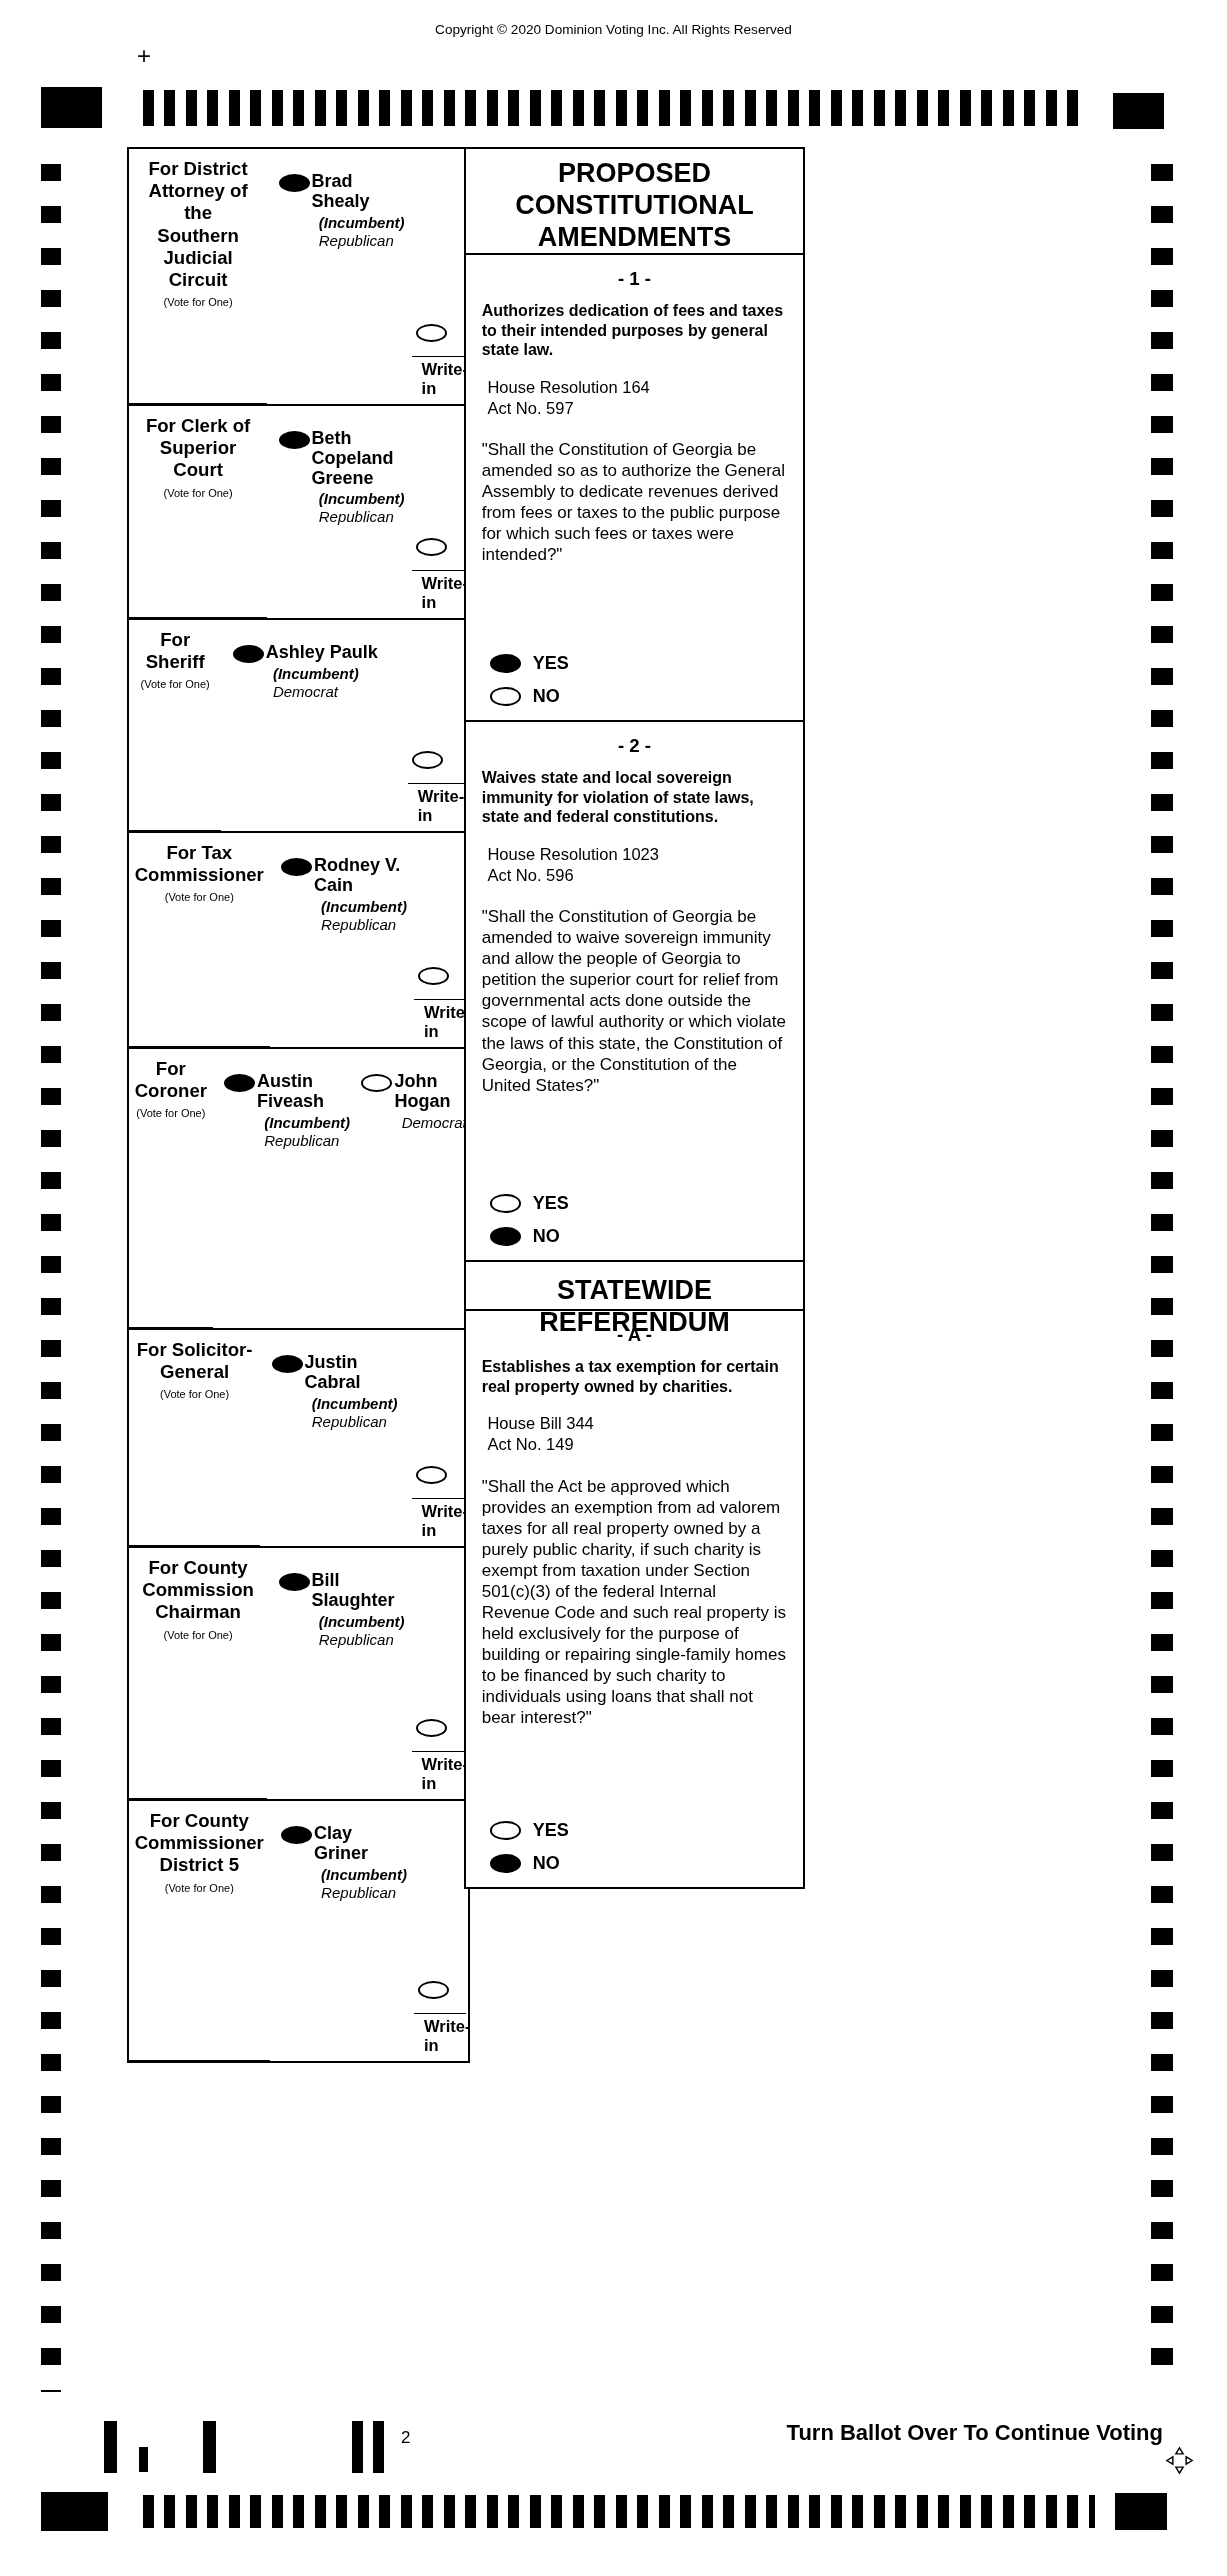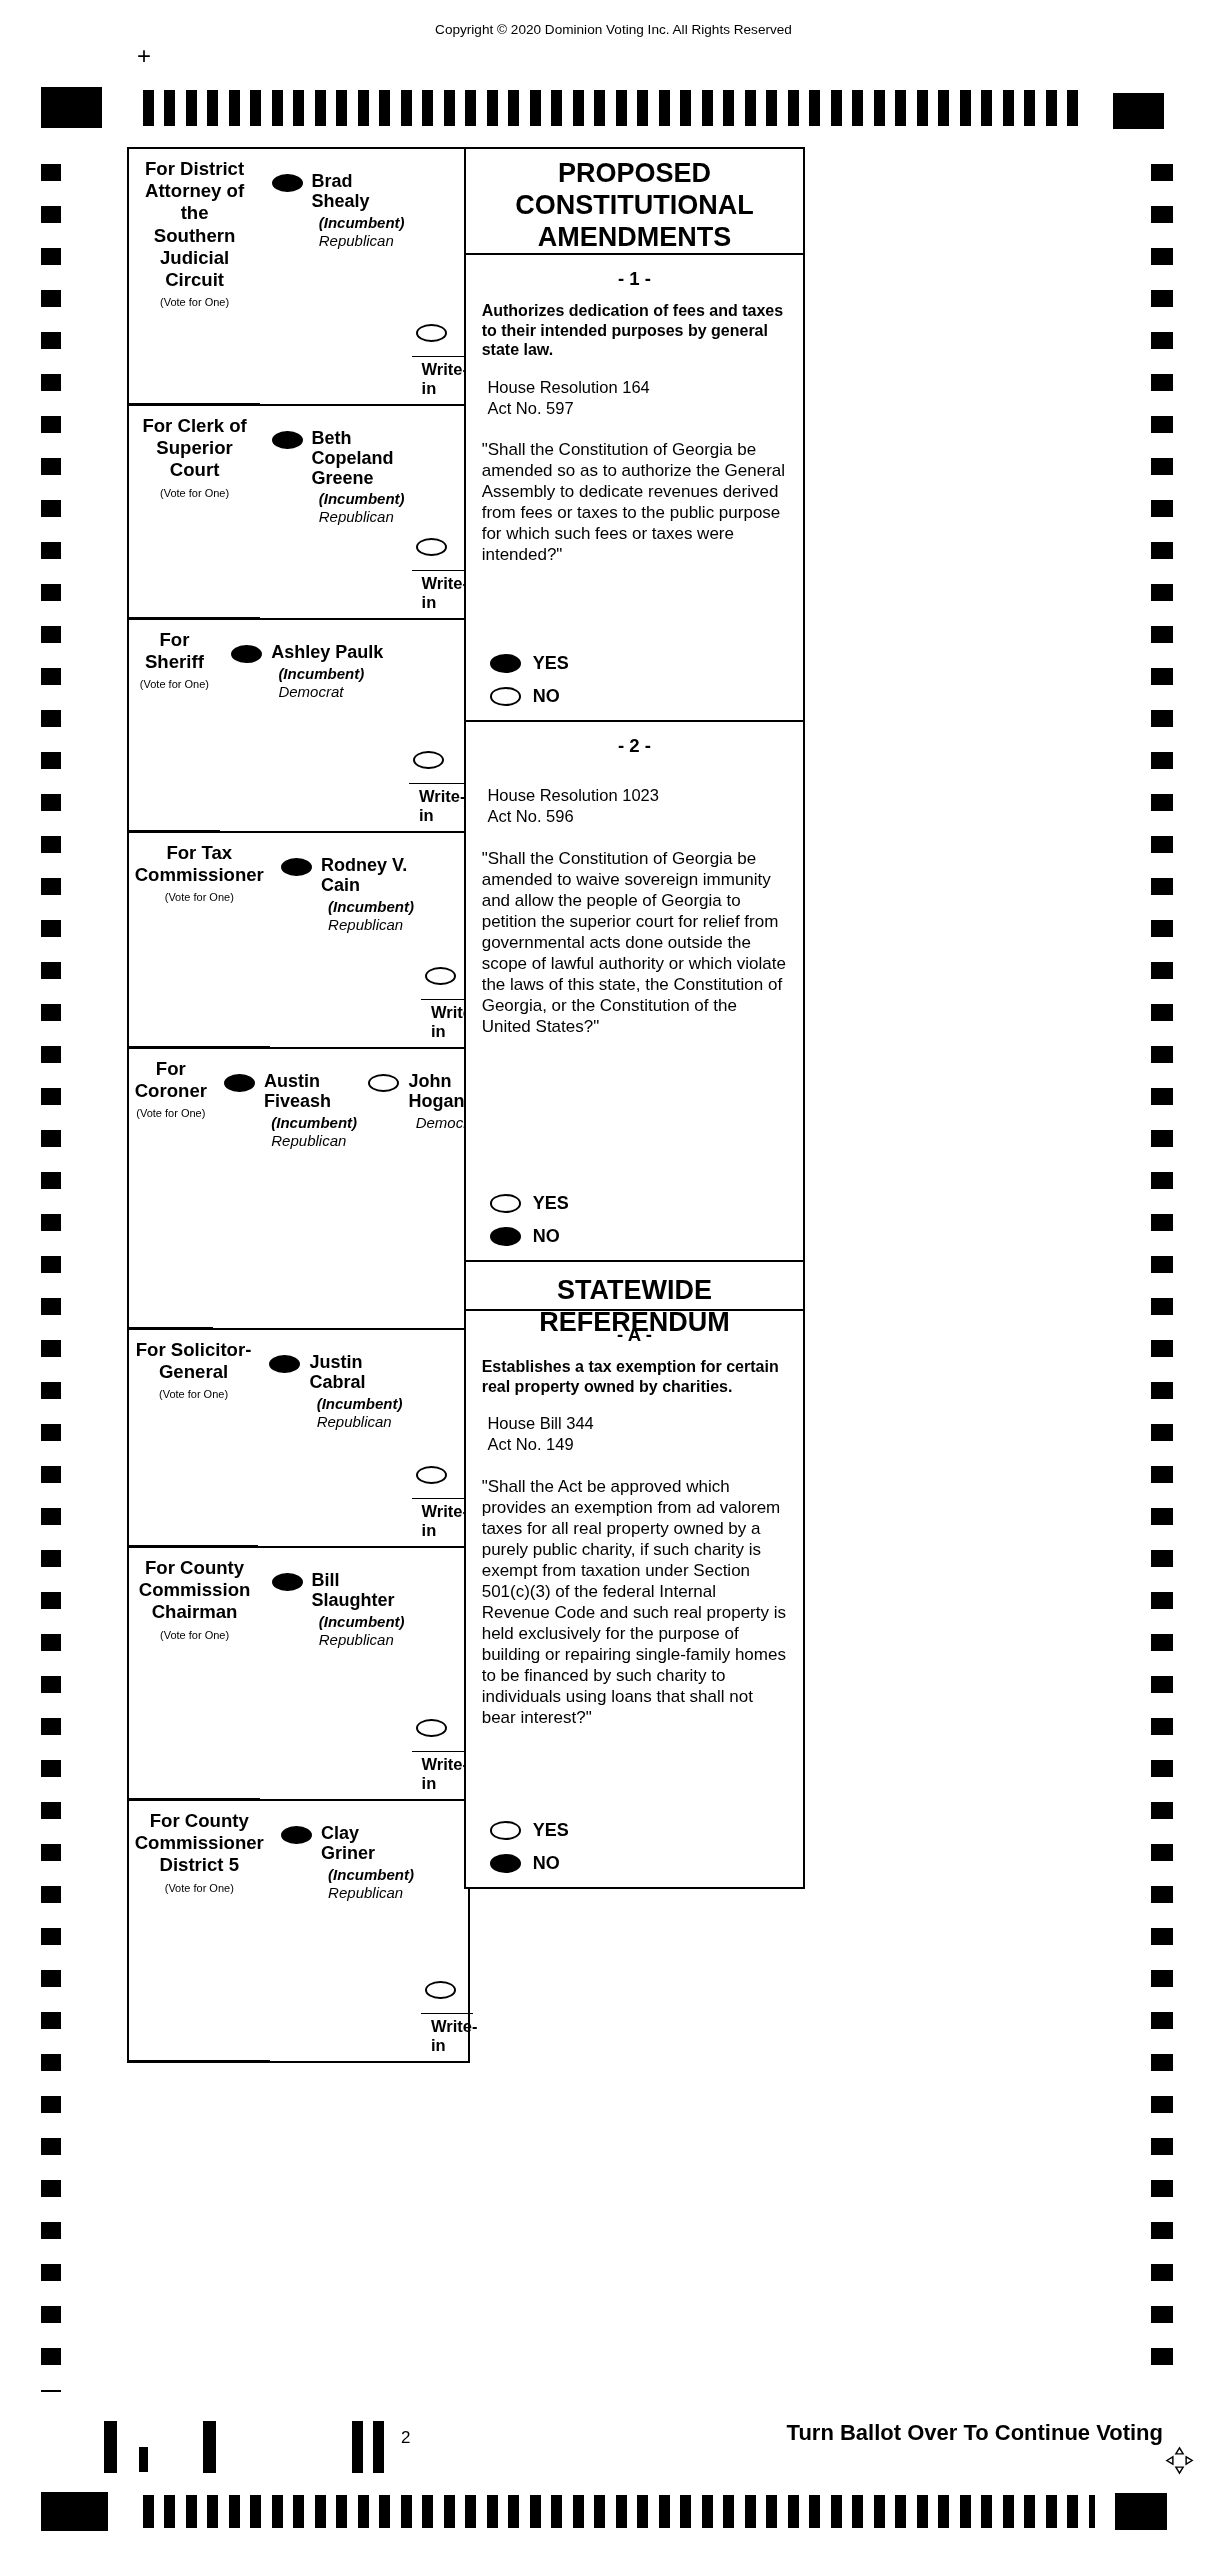--- a/index.html
+++ b/index.html
@@ -51,21 +51,21 @@
     display: flex; flex-direction: row;
   }
   .contest:last-child { border-bottom: none; }
   .c-header {
     text-align: center; padding: 8.6px 5.7px 7.2px;
     border-bottom: 1.4px solid #000;
   }
   .c-title { font-weight: bold; font-size: 18.6px; line-height: 1.2; }
   .c-title span { display: block; }
   .c-instr { font-size: 11px; margin-top: 5px; }
-  .cand { display: flex; align-items: flex-start; gap: 9px; padding-left: 11.4px; margin-top: 23px; }
+  .cand { display: flex; align-items: flex-start; gap: 2px; padding-left: 11.4px; margin-top: 23px; }
   .cand-text { display: flex; flex-direction: column; }
   .cand-name { font-weight: bold; font-size: 18px; line-height: 1.1; }
   .cand-sub { font-size: 15px; line-height: 1.2; padding-left: 7.2px; margin-top: 2.1px; font-style: italic; }
   .cand-sub b { font-weight: bold; }
   .oval {
     display: inline-block; width: 27px; height: 14.3px;
     border: 2.1px solid #000; border-radius: 50%; background: #fff;
     flex: none; margin-top: 2.1px;
   }
   .oval.filled { background: #000; }
@@ -320,20 +320,21 @@
       </div>
       <div class="m-choice">
         <span class="oval"></span>
         <span class="m-choice-label">NO</span>
       </div>
     </div>
   </div>
 
   <div class="m-section" style="height:540px">
     <div class="m-num">- 2 -</div>
+    <div class="m-summary">Waives state and local sovereign immunity for violation of state laws, state and federal constitutions.</div>
     <div class="m-ref">
       <span>House Resolution 1023</span>
       <span>Act No. 596</span>
     </div>
     <div class="m-question">"Shall the Constitution of Georgia be amended to waive sovereign immunity and allow the people of Georgia to petition the superior court for relief from governmental acts done outside the scope of lawful authority or which violate the laws of this state, the Constitution of Georgia, or the Constitution of the United States?"</div>
     <div class="m-choices">
       <div class="m-choice">
         <span class="oval"></span>
         <span class="m-choice-label">YES</span>
       </div>

